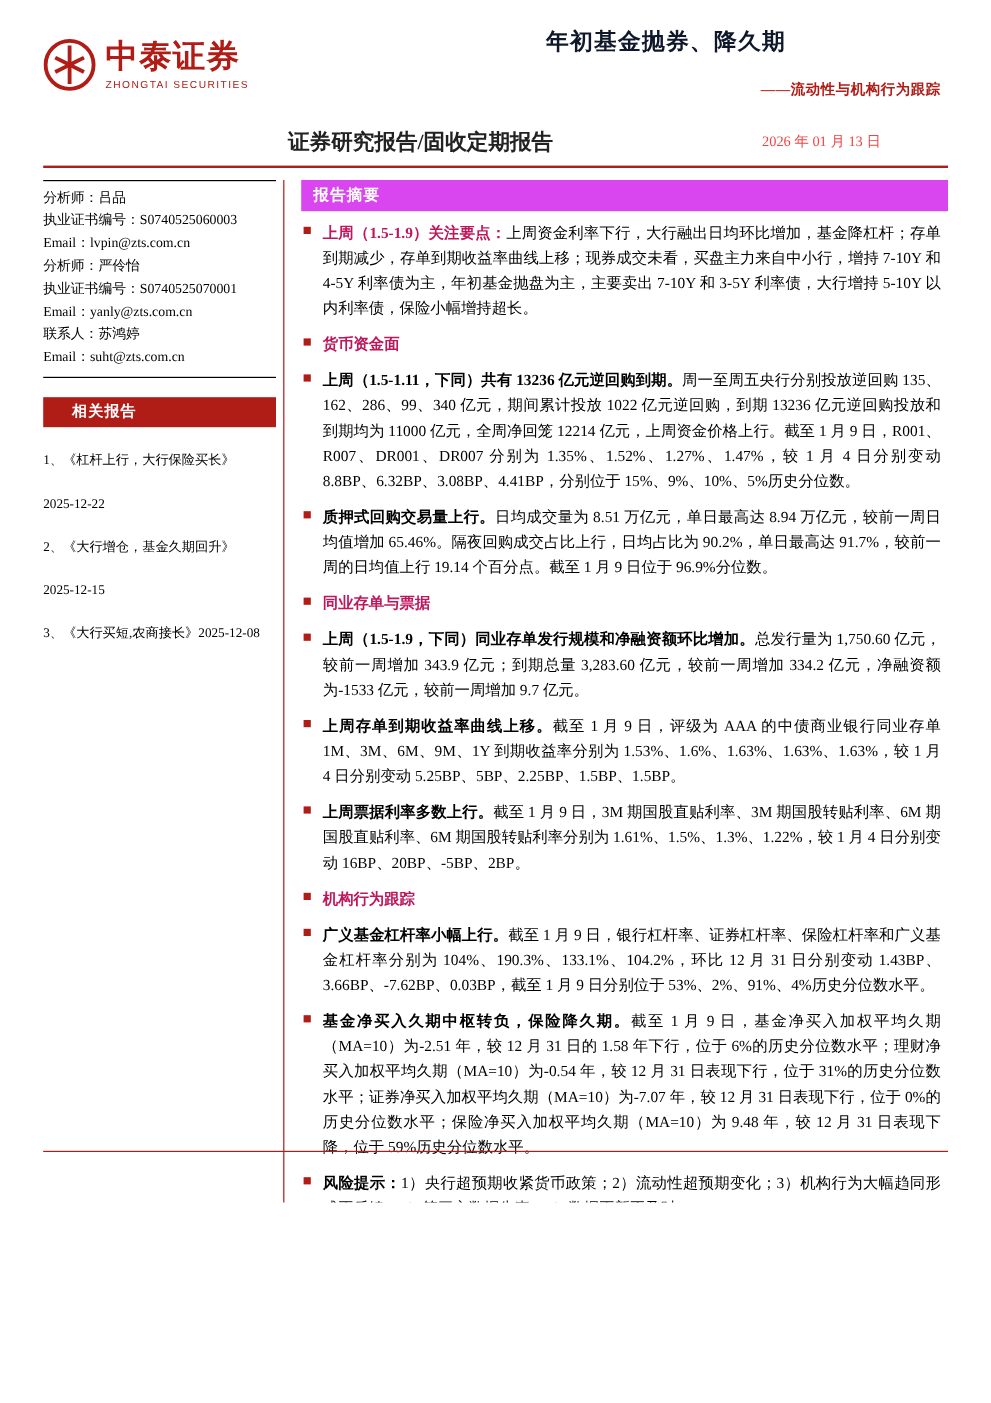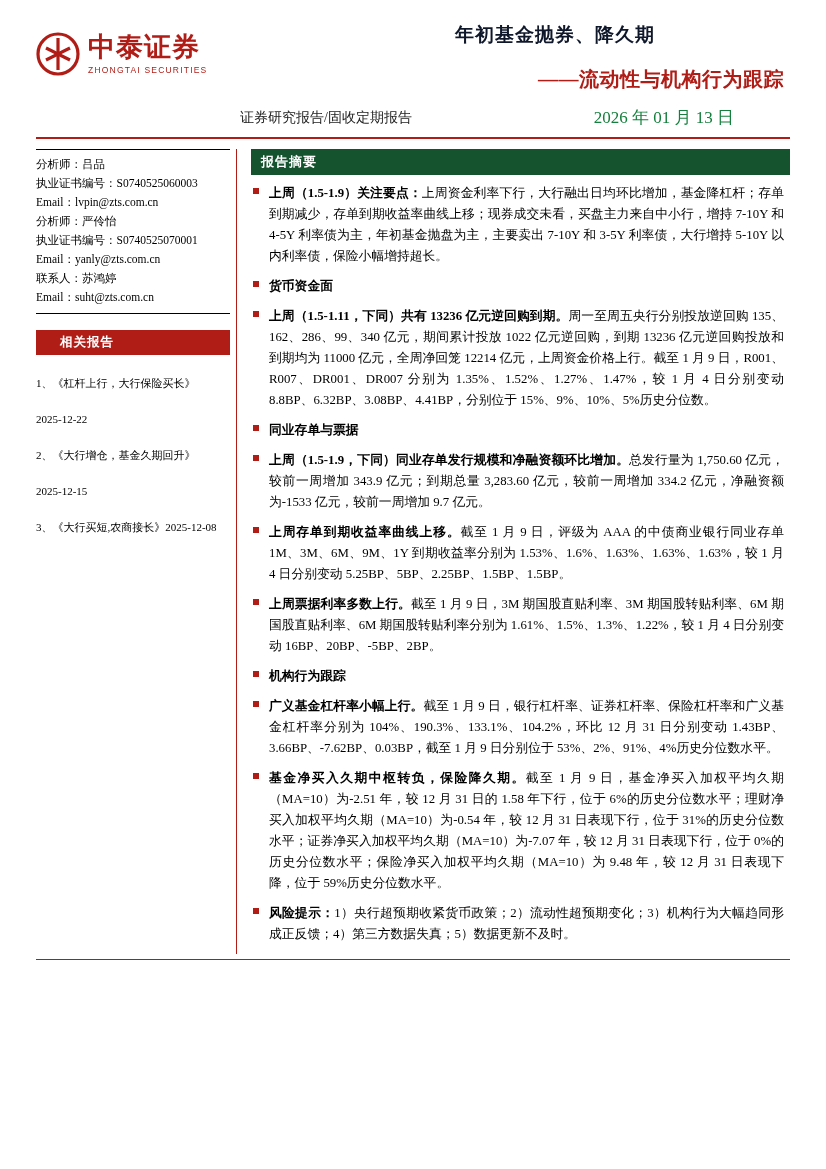--- a/index.html
+++ b/index.html
@@ -69,47 +69,47 @@
   .doc-title {
     font-size: 19px;
     font-weight: bold;
     color: #0f172a;
     letter-spacing: 1px;
     text-align: center;
     padding-left: 40px;
   }
   .doc-subtitle {
     margin-top: 18px;
-    font-size: 20px;
+    font-size: 12px;
     font-weight: bold;
     color: #b01c16;
     text-align: right;
     letter-spacing: 0.5px;
   }
 
   
   .typebar {
     display: flex;
     align-items: center;
     margin: 14px 36px 0 36px;
     padding-bottom: 8px;
     border-bottom: 2px solid #b01c16;
   }
   .typebar-left {
     width: 204px;
   }
   .typebar-mid {
     flex: 1;
-    font-size: 14px;
-    font-weight: normal;
+    font-size: 18px;
+    font-weight: bold;
     color: #222;
   }
   .typebar-right {
-    font-size: 17px;
-    color: #15803d;
+    font-size: 12px;
+    color: #ef4444;
     padding-right: 56px;
     white-space: nowrap;
   }
 
   
   .body {
     display: flex;
     padding: 0 36px;
     margin-top: 10px;
   }
@@ -153,21 +153,21 @@
   }
   .related-item {
     font-size: 11px;
     line-height: 16px;
     color: #000;
     margin-top: 20px;
   }
 
   
   .summary-head {
-    background: #14532d;
+    background: #d946ef;
     color: #fff;
     font-size: 13px;
     font-weight: bold;
     padding: 4px 10px;
     letter-spacing: 1px;
     margin-bottom: 8px;
   }
   .bullets { padding: 0 6px 0 2px; }
   .bullet {
     display: flex;
@@ -185,21 +185,21 @@
     background: #b01c16;
   }
   .bullet .txt {
     flex: 1;
     font-size: 12.8px;
     line-height: 21px;
     text-align: justify;
     color: #000;
   }
   .b-red-bold {
-    color: #000000;
+    color: #be185d;
     font-weight: bold;
   }
   .b-bold { font-weight: bold; }
 
   
   .footer {
     position: absolute;
     left: 36px;
     right: 36px;
     bottom: 36px;
@@ -290,20 +290,26 @@
           <div class="bullet">
             <div class="marker">
               <i></i>
             </div>
             <div class="txt"><span class="b-bold">上周（1.5-1.11，下同）共有 13236 亿元逆回购到期。</span><span>周一至周五央行分别投放逆回购 135、162、286、99、340 亿元，期间累计投放 1022 亿元逆回购，到期 13236 亿元逆回购投放和到期均为 11000 亿元，全周净回笼 12214 亿元，上周资金价格上行。截至 1 月 9 日，R001、R007、DR001、DR007 分别为 1.35%、1.52%、1.27%、1.47%，较 1 月 4 日分别变动 8.8BP、6.32BP、3.08BP、4.41BP，分别位于 15%、9%、10%、5%历史分位数。</span></div>
           </div>
           <div class="bullet">
             <div class="marker">
               <i></i>
             </div>
+            <div class="txt"><span class="b-bold">质押式回购交易量上行。</span><span>日均成交量为 8.51 万亿元，单日最高达 8.94 万亿元，较前一周日均值增加 65.46%。隔夜回购成交占比上行，日均占比为 90.2%，单日最高达 91.7%，较前一周的日均值上行 19.14 个百分点。截至 1 月 9 日位于 96.9%分位数。</span></div>
+          </div>
+          <div class="bullet">
+            <div class="marker">
+              <i></i>
+            </div>
             <div class="txt"><span class="b-red-bold">同业存单与票据</span><span></span></div>
           </div>
           <div class="bullet">
             <div class="marker">
               <i></i>
             </div>
             <div class="txt"><span class="b-bold">上周（1.5-1.9，下同）同业存单发行规模和净融资额环比增加。</span><span>总发行量为 1,750.60 亿元，较前一周增加 343.9 亿元；到期总量 3,283.60 亿元，较前一周增加 334.2 亿元，净融资额为-1533 亿元，较前一周增加 9.7 亿元。</span></div>
           </div>
           <div class="bullet">
             <div class="marker">

